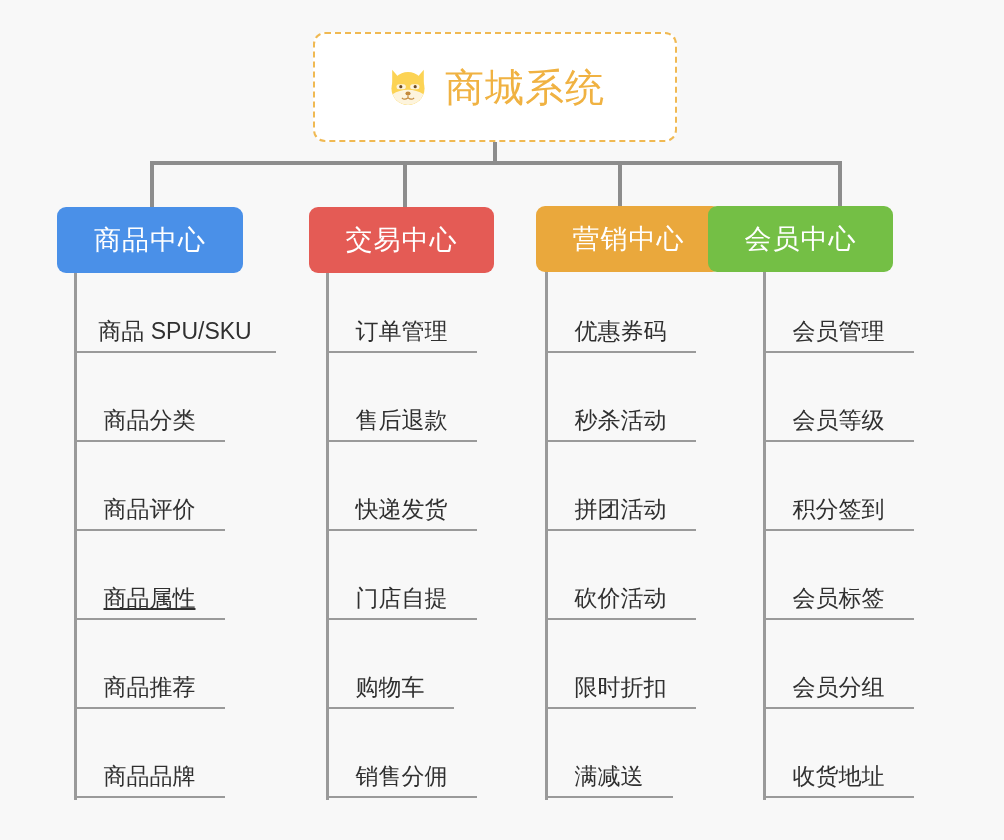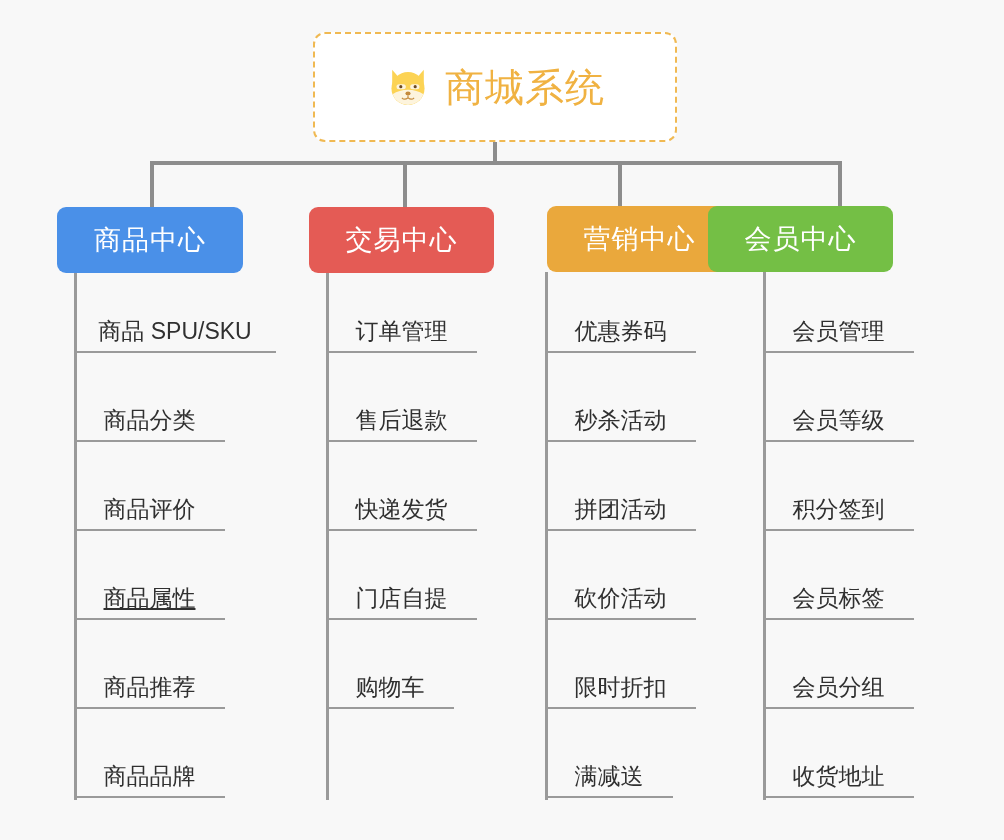--- a/index.html
+++ b/index.html
@@ -121,21 +121,21 @@
   <div class="conn conn-v" style="left:403px; top:161px; width:4px; height:47px;"></div>
   <div class="conn conn-v" style="left:618px; top:161px; width:4px; height:47px;"></div>
   <div class="conn conn-v" style="left:838px; top:161px; width:4px; height:47px;"></div>
 
   <div class="cat-box" style="left:309px; top:207px; width:185px; background:#e45b55;">
     <span>交易中心</span>
   </div>
   <div class="cat-box" style="left:57px; top:207px; width:186px; background:#4a90e8;">
     <span>商品中心</span>
   </div>
-  <div class="cat-box" style="left:547px; top:206px; width:185px; background:#eaa83c;">
+  <div class="cat-box" style="left:536px; top:206px; width:185px; background:#eaa83c;">
     <span>营销中心</span>
   </div>
   <div class="cat-box" style="left:708px; top:206px; width:185px; background:#74bf45;">
     <span>会员中心</span>
   </div>
 
   <div class="spine" style="left:74px; top:273px; height:527px;"></div>
   <div class="spine" style="left:326px; top:273px; height:527px;"></div>
   <div class="spine" style="left:545px; top:272px; height:528px;"></div>
   <div class="spine" style="left:763px; top:272px; height:528px;"></div>
@@ -145,20 +145,21 @@
   <div class="leaf" style="left:74px; top:498px; width:151px;"><span>商品评价</span></div>
   <div class="leaf" style="left:74px; top:587px; width:151px;text-decoration:underline;"><span>商品属性</span></div>
   <div class="leaf" style="left:74px; top:676px; width:151px;"><span>商品推荐</span></div>
   <div class="leaf" style="left:74px; top:765px; width:151px;"><span>商品品牌</span></div>
 
   <div class="leaf" style="left:326px; top:320px; width:151px;"><span>订单管理</span></div>
   <div class="leaf" style="left:326px; top:409px; width:151px;"><span>售后退款</span></div>
   <div class="leaf" style="left:326px; top:498px; width:151px;"><span>快递发货</span></div>
   <div class="leaf" style="left:326px; top:587px; width:151px;"><span>门店自提</span></div>
   <div class="leaf" style="left:326px; top:676px; width:128px;"><span>购物车</span></div>
+  <div class="leaf" style="left:326px; top:765px; width:151px;"><span>销售分佣</span></div>
 
   <div class="leaf" style="left:545px; top:320px; width:151px;"><span>优惠券码</span></div>
   <div class="leaf" style="left:545px; top:409px; width:151px;"><span>秒杀活动</span></div>
   <div class="leaf" style="left:545px; top:498px; width:151px;"><span>拼团活动</span></div>
   <div class="leaf" style="left:545px; top:587px; width:151px;"><span>砍价活动</span></div>
   <div class="leaf" style="left:545px; top:676px; width:151px;"><span>限时折扣</span></div>
   <div class="leaf" style="left:545px; top:765px; width:128px;"><span>满减送</span></div>
 
   <div class="leaf" style="left:763px; top:320px; width:151px;"><span>会员管理</span></div>
   <div class="leaf" style="left:763px; top:409px; width:151px;"><span>会员等级</span></div>

